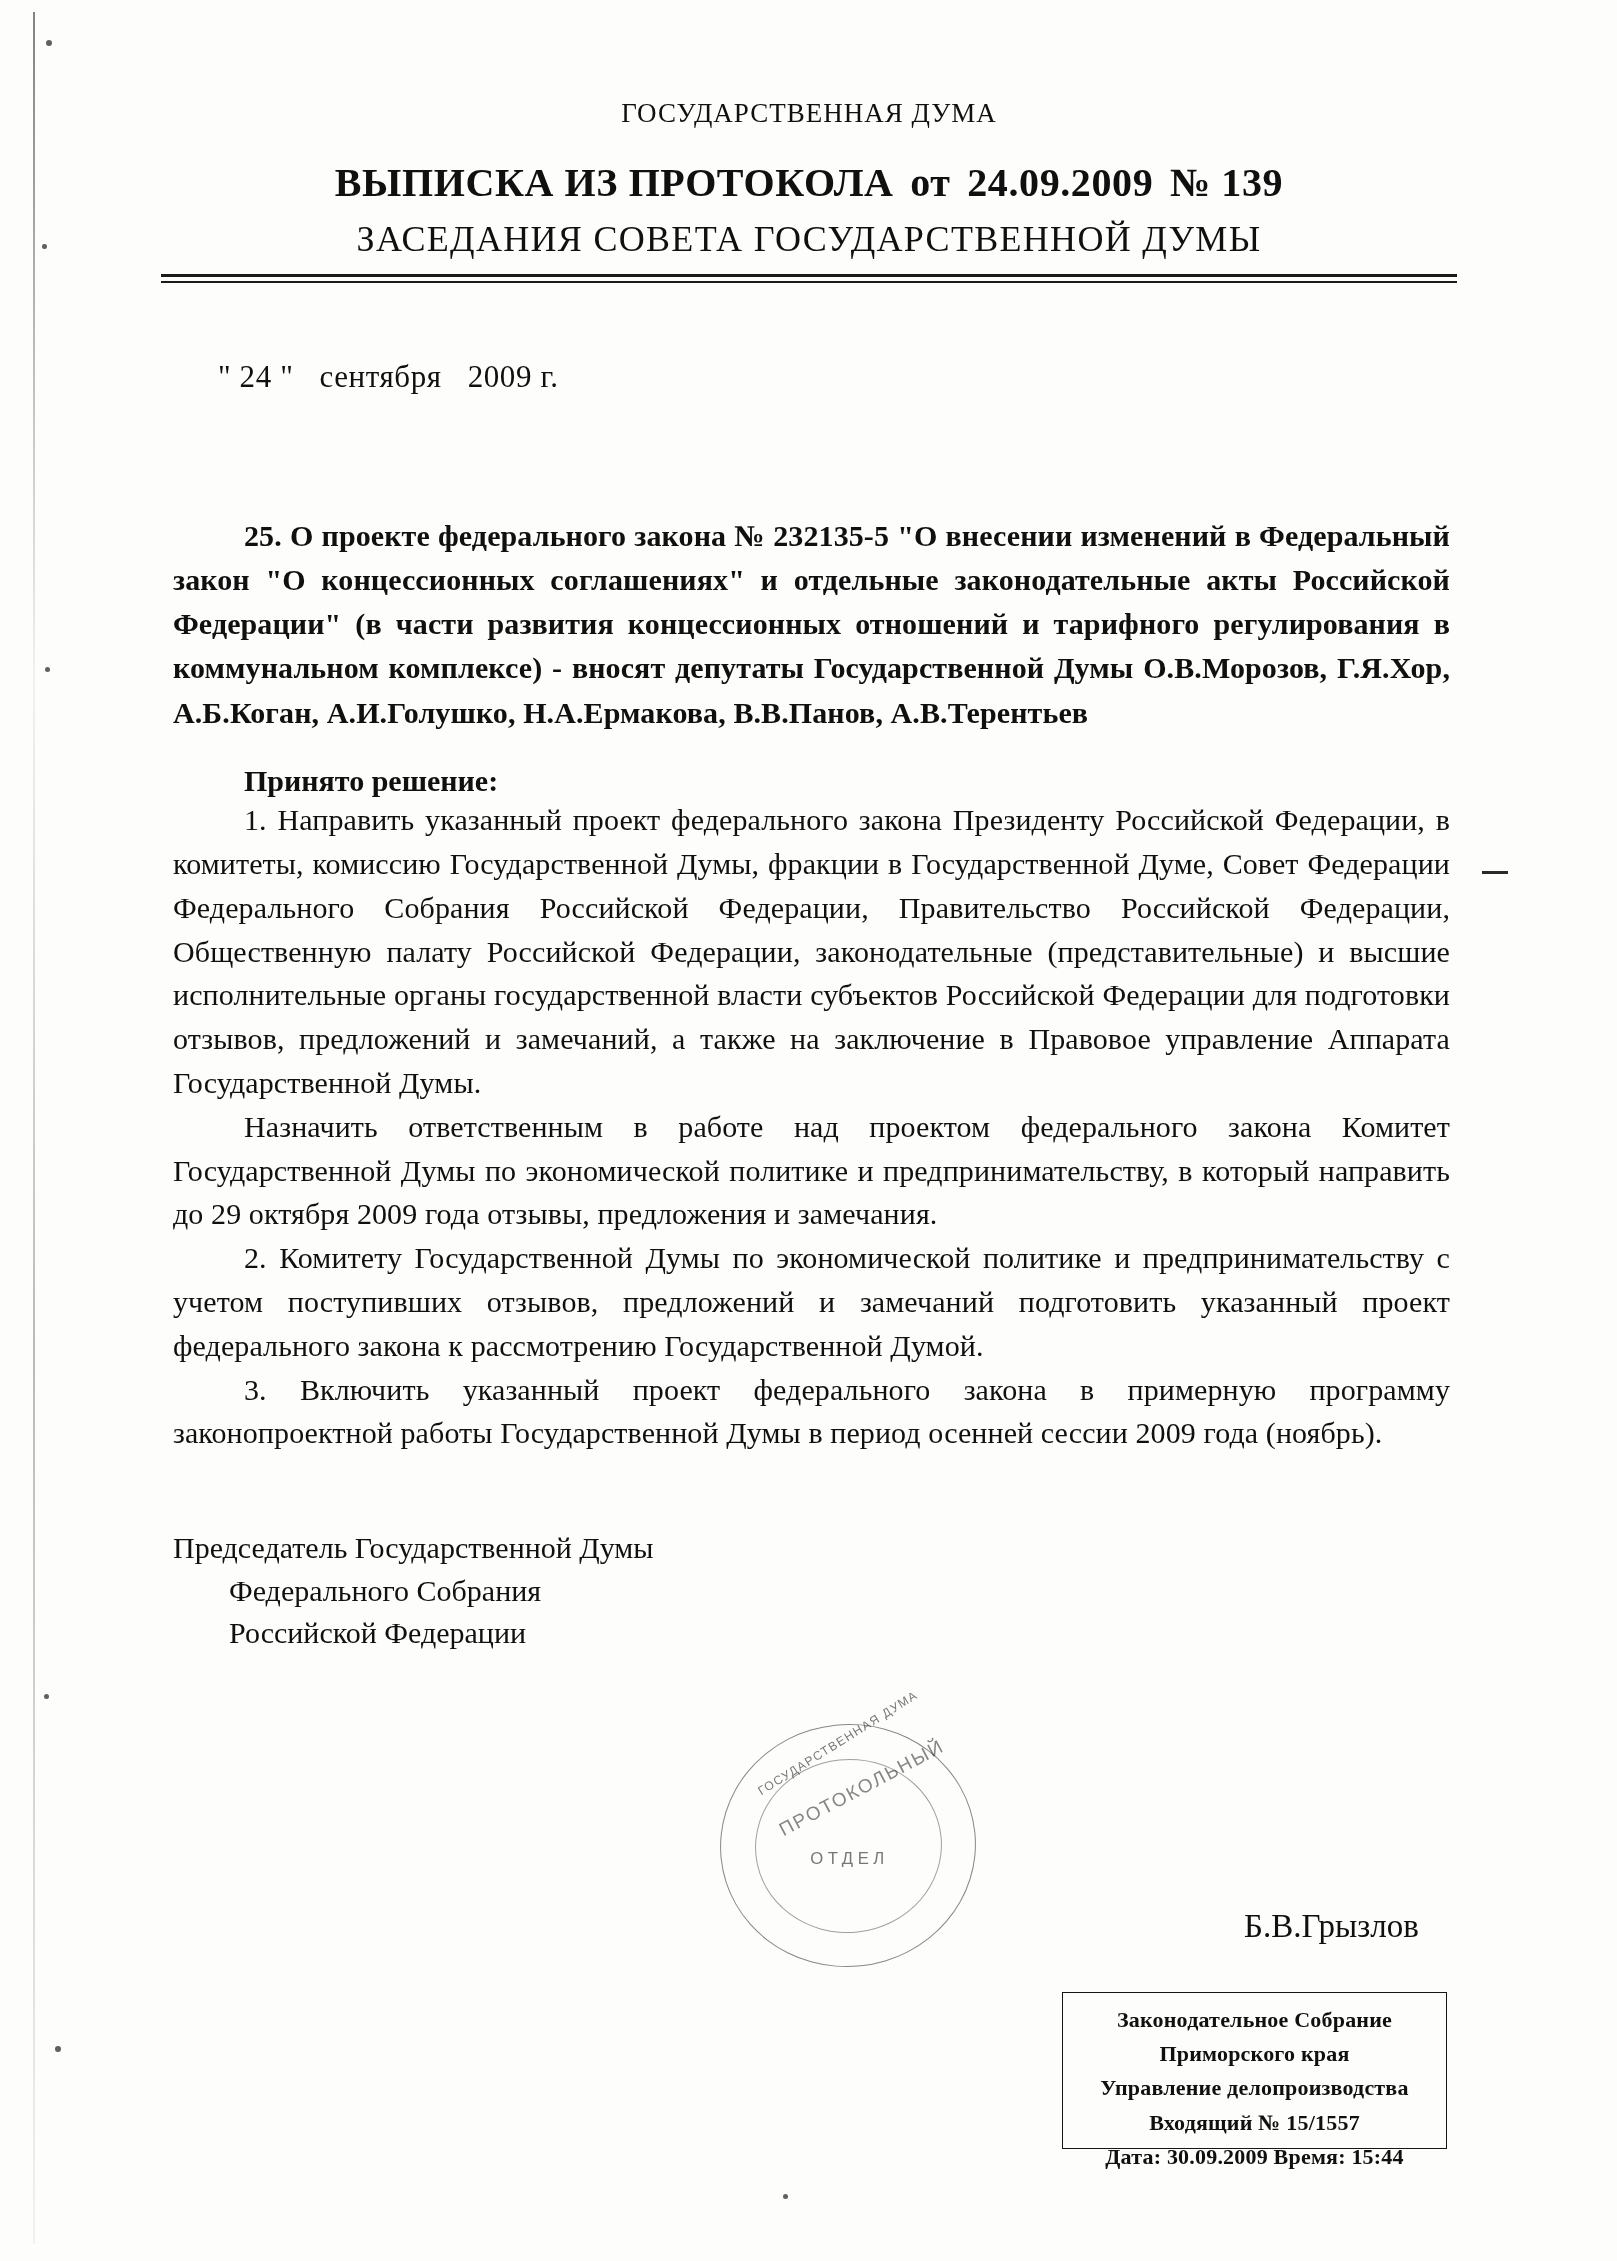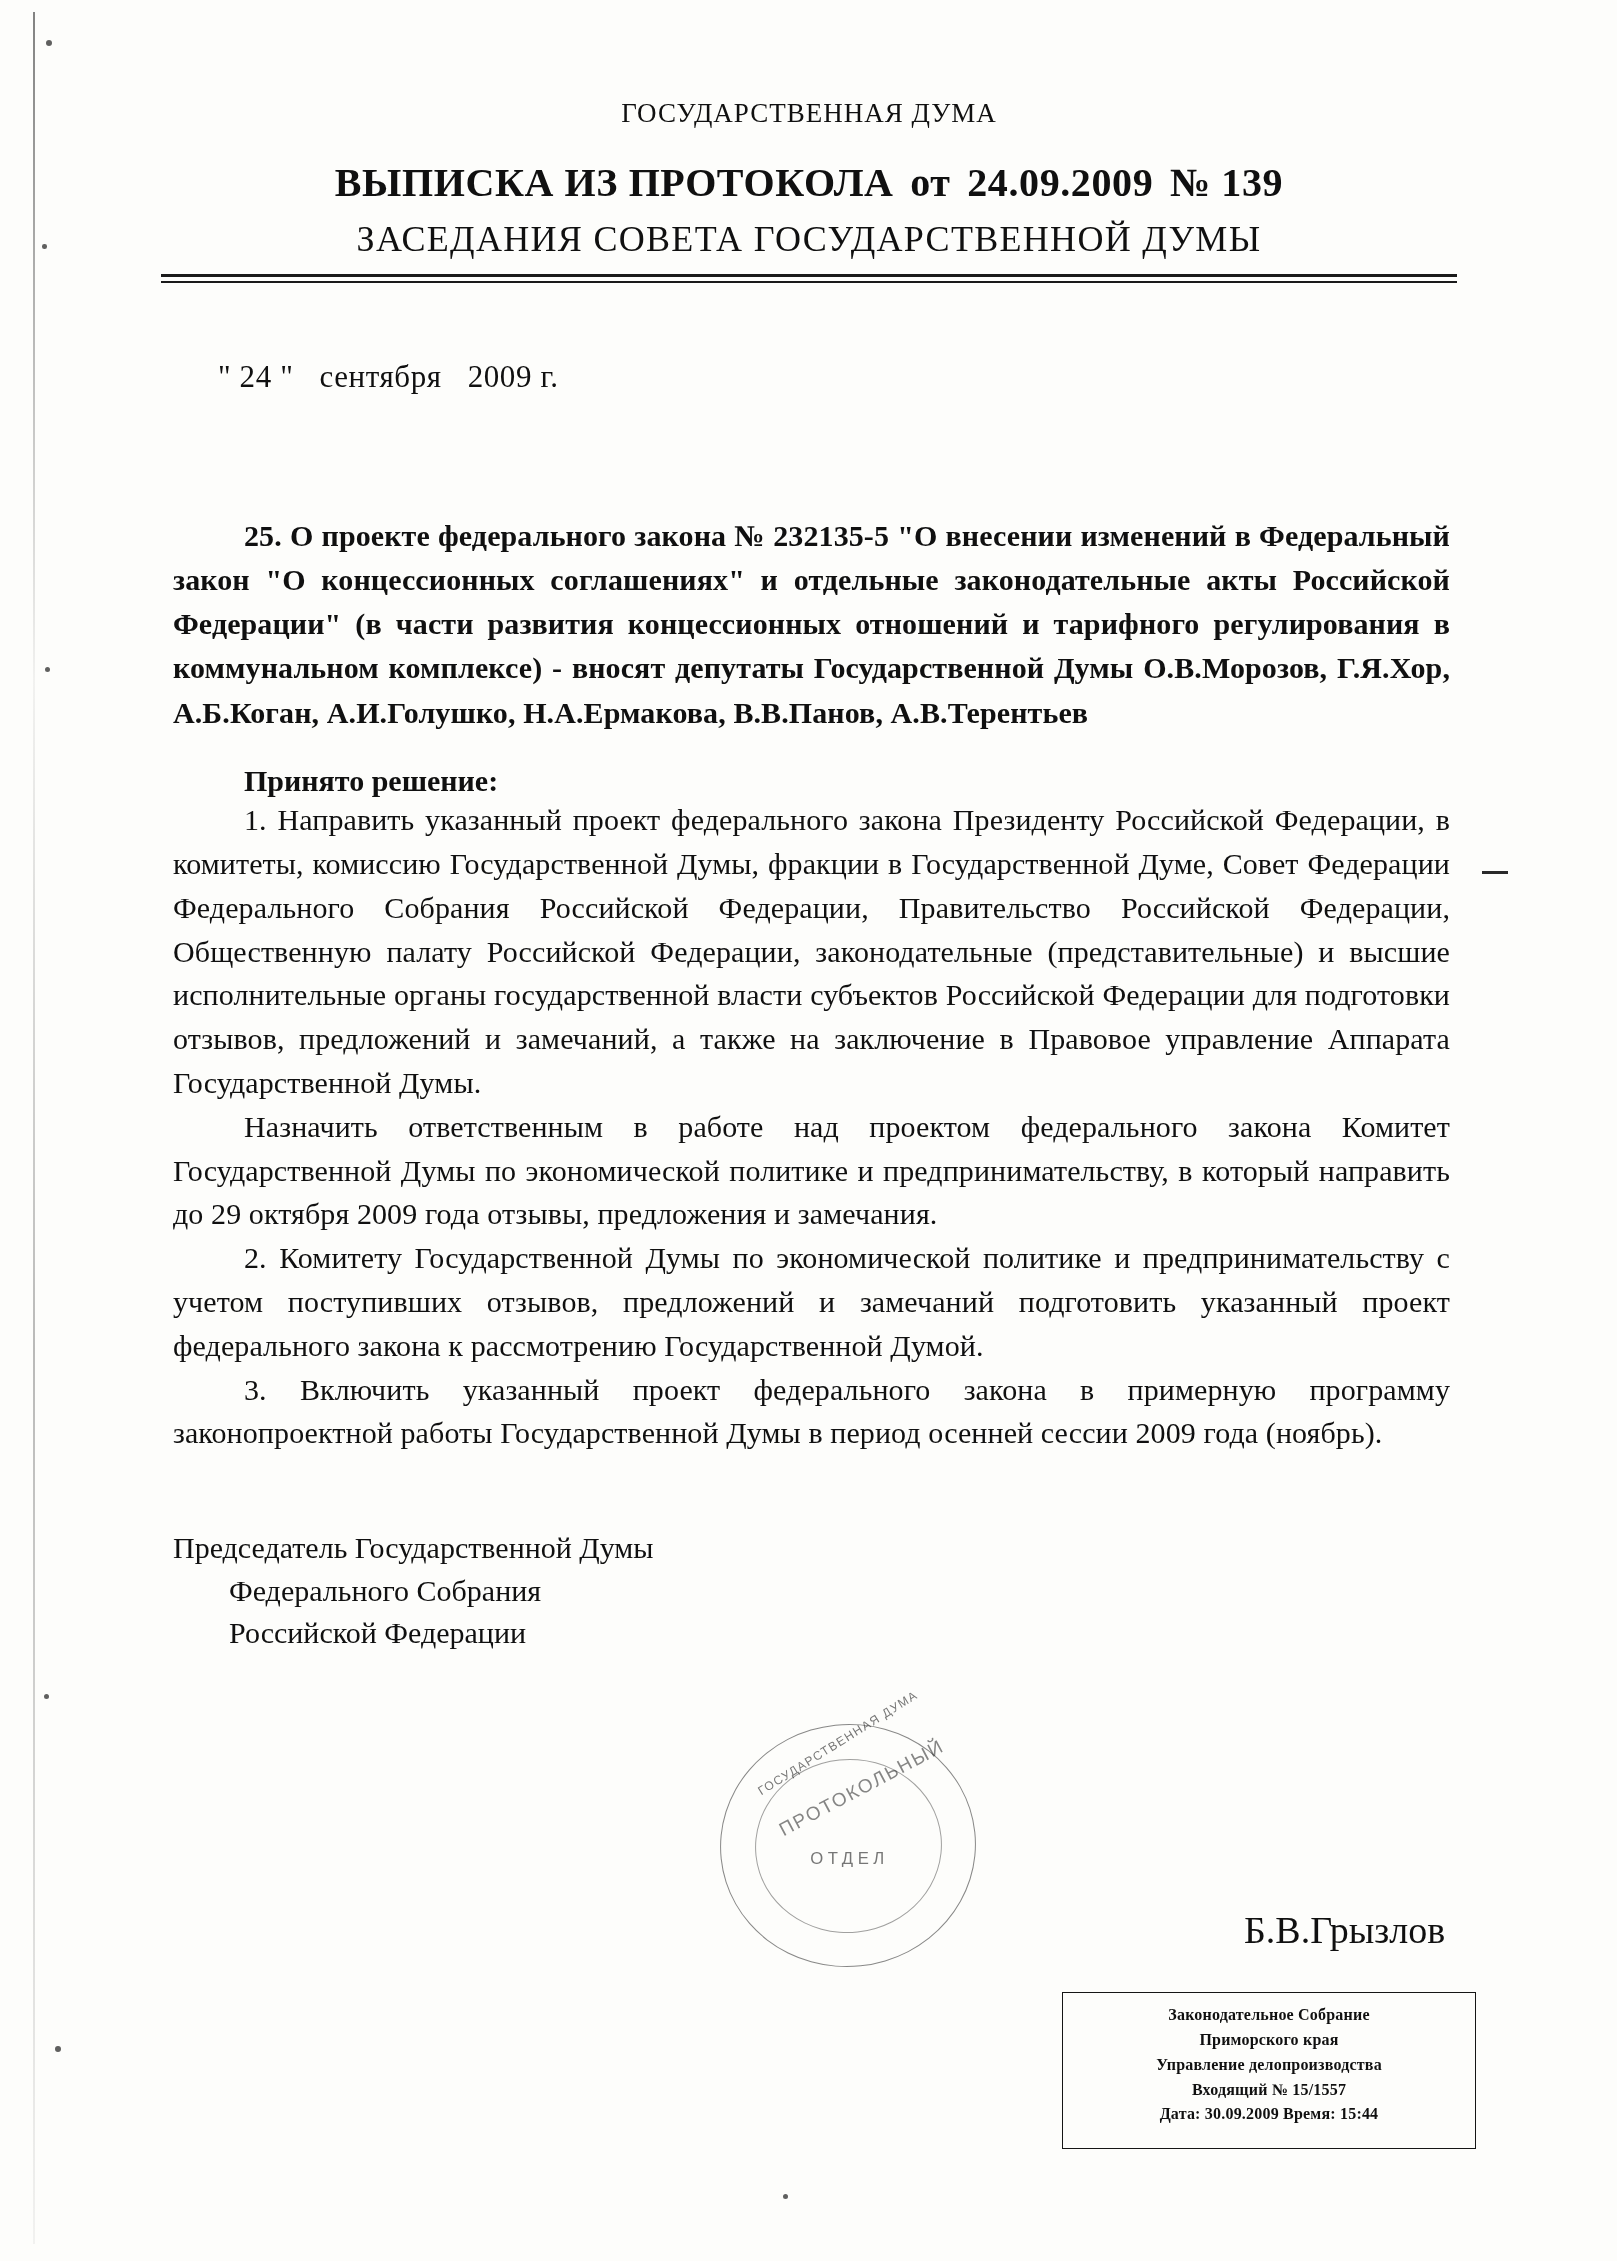--- a/index.html
+++ b/index.html
@@ -128,21 +128,21 @@
     line-height: 1.42;
     position: relative;
   }
   .signature .l2 { margin-left: 56px; }
   .signature .l3 { margin-left: 56px; }
 
   .signer {
     position: absolute;
     left: 1244px;
     top: 1908px;
-    font-size: 38px;
+    font-size: 33px;
   }
 
   
   .stamp {
     position: absolute;
     left: 715px;
     top: 1719px;
     width: 269px;
     height: 257px;
     pointer-events: none;
@@ -185,29 +185,29 @@
     color: rgba(35,35,35,.55);
     font-family: "Liberation Sans", sans-serif;
     text-align: center;
   }
 
   
   .box-stamp {
     position: absolute;
     left: 1062px;
     top: 1992px;
-    width: 414px;
+    width: 385px;
     height: 157px;
     border: 1.9px solid #151515;
     padding: 10.3px 6.4px 0 6.4px;
     box-sizing: border-box;
     text-align: center;
     font-family: "Liberation Serif", serif;
     font-weight: bold;
-    font-size: 16px;
+    font-size: 22px;
     line-height: 1.55;
     letter-spacing: 0.2px;
   }
 
   
   .margin-dash {
     position: absolute;
     left: 1482px;
     top: 871px;
     width: 26px;

